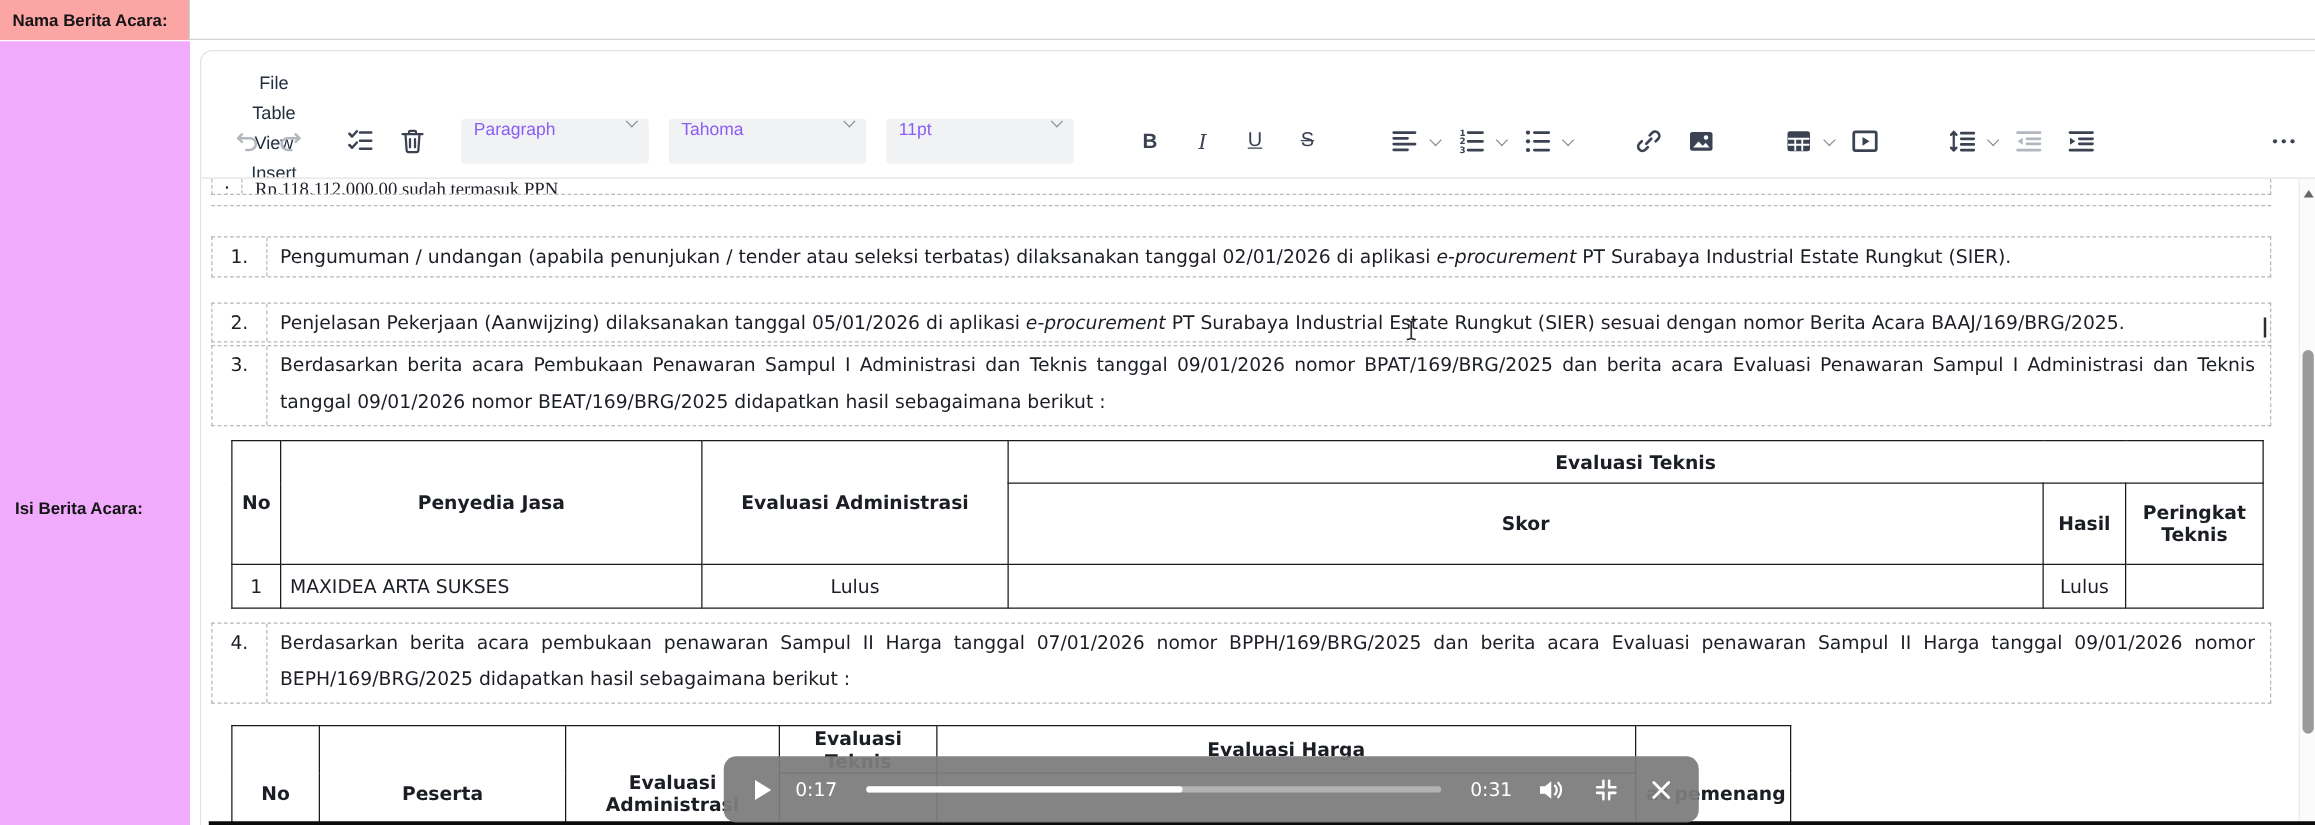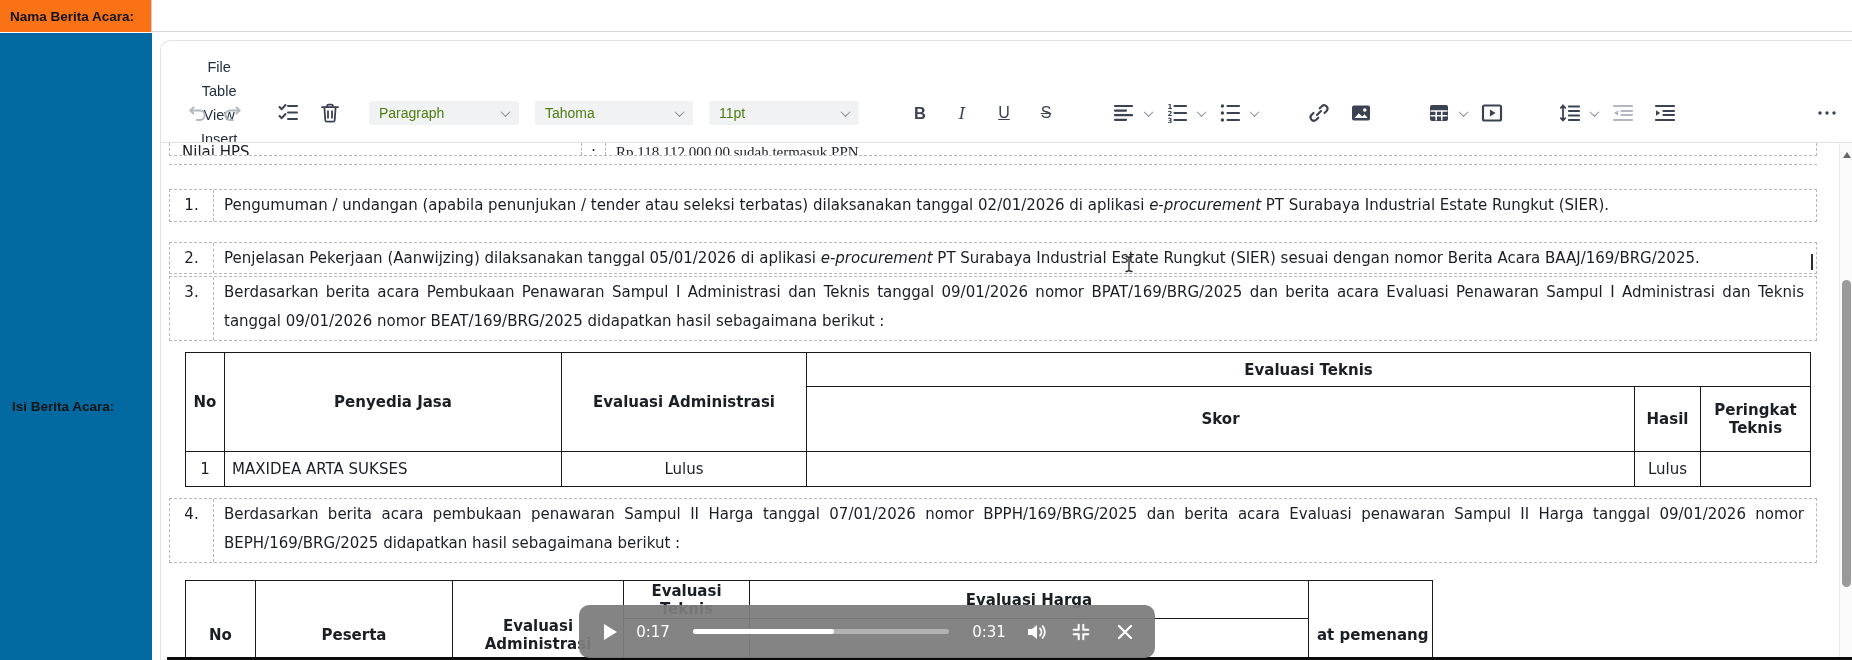--- a/index.html
+++ b/index.html
@@ -3,43 +3,43 @@
 <meta charset="utf-8">
 <style>
   * { margin:0; padding:0; box-sizing:border-box; }
   html,body { width:1852px; height:660px; background:#fff; overflow:hidden;
     font-family:"Liberation Sans", sans-serif; }
 
   
   #topbar { position:absolute; left:0; top:0; width:1852px; height:32px; background:#fff;
     border-bottom:1px solid #d4d4d4; }
   #topbar .label-cell { position:absolute; left:0; top:0; width:152px; height:32px;
-    background:#f97316; border-right:1px solid #cfcfcf; display:flex; align-items:center;
+    background:#fca5a5; border-right:1px solid #cfcfcf; display:flex; align-items:center;
     padding-left:10px; font-size:13.5px; font-weight:bold; color:#141414; }
   #topbar .value { position:absolute; left:160px; top:0; height:32px; line-height:32px;
     font-size:13.5px; color:#45566b; }
 
   
-  #sidebar { position:absolute; left:0; top:33px; width:152px; height:627px; background:#0369a1; }
+  #sidebar { position:absolute; left:0; top:33px; width:152px; height:627px; background:#f0abfc; }
   #sidebar .isi { position:absolute; left:12px; top:366px; font-size:13.5px; font-weight:bold; color:#141414; }
 
   
   #editor { position:absolute; left:160px; top:40px; width:1692px; height:620px; background:#fff;
     border-left:1px solid #e2e2e2; border-top:1px solid #e2e2e2; border-radius:10px 0 0 0; overflow:hidden; }
 
   .menubar { position:absolute; left:30px; top:14px; height:28px; display:flex; align-items:center;flex-direction:column; }
   .menu-item { padding:4px 10px; font-size:14.5px; color:#222f3e; border-radius:3px; cursor:default; }
 
   .toolbar { position:absolute; left:20px; top:48px; right:8px; height:48px; display:flex; align-items:center; }
   .tbtn { background:none; border:none; width:34px; height:34px; display:flex; align-items:center;
     justify-content:center; color:#3b4252; border-radius:3px; flex:0 0 auto; }
   .tbtn.dis { color:#b3b7bf; }
   .tbtn svg { display:block; }
-  .tsel { height:24px; background:#f1f2f4; border-radius:3px; display:flex; align-items:center;
-    justify-content:space-between; padding:0 10px; font-size:14px; color:#4d7c0f; flex:0 0 auto; }
+  .tsel { height:36px; background:#f1f2f4; border-radius:3px; display:flex; 
+    justify-content:space-between; padding:0 10px; font-size:14px; color:#8b5cf6; flex:0 0 auto; }
   .chev { width:7px; height:7px; border-right:1.6px solid #858b94; border-bottom:1.6px solid #858b94;
     transform:rotate(45deg) translate(-1px,-1px); display:inline-block; }
   .combo { display:flex; align-items:center; flex:0 0 auto; }
   .combo .chev { margin-left:4px; }
   .gap { width:22px; flex:0 0 auto; }
   .sgap { width:8px; flex:0 0 auto; }
   .lB { font-weight:800; font-size:16.5px; }
   .lI { font-style:italic; font-family:"DejaVu Serif", serif; font-size:16.5px; }
   .lU { font-size:16px; text-decoration:underline; }
   .lS { font-size:16px; text-decoration:line-through; }
@@ -67,21 +67,21 @@
   table.doc td.hd { font-weight:bold; }
   table.doc td.left { text-align:left; padding-left:7px; }
   #table1 { position:absolute; left:24px; top:209px; }
   #table2 { position:absolute; left:24px; top:437px; }
   #table2 td.frag { text-align:left; padding-left:8px; white-space:nowrap; }
 
   
   #video-edge { position:absolute; left:6px; top:514px; width:1686px; height:6px; background:#0b0b0b; z-index:15; }
 
   
-  #player { position:absolute; left:418px; top:462px; width:576px; height:53px; z-index:30;
+  #player { position:absolute; left:418px; top:462px; width:780px; height:53px; z-index:30;
     background:rgba(124,124,124,0.94); border-radius:10px; display:flex; align-items:center;
     color:#fff; font-size:15px; }
   #player .pbtn { background:none; border:none; display:flex; align-items:center; justify-content:center;
     width:36px; height:36px; color:#fff; flex:0 0 auto; }
   .ptime { width:48px; text-align:center; flex:0 0 auto; color:#fff; }
   .pbar { flex:1; height:5px; margin:0 16px; background:rgba(255,255,255,0.38); border-radius:3px; position:relative; }
   .pbar .fill { position:absolute; left:0; top:0; bottom:0; background:#fff; border-radius:3px; }
 
   
   #scrollbar { position:absolute; top:0; right:0; width:14px; height:519px; background:#fbfbfb;
@@ -297,21 +297,20 @@
           <circle cx="5" cy="12" r="1.7"></circle>
           <circle cx="12" cy="12" r="1.7"></circle>
           <circle cx="19" cy="12" r="1.7"></circle>
         </svg>
     </button>
   </div>
 
   <div class="content">
 
     <div class="hps-row">
-      <div class="c1">Nilai HPS</div>
       <div class="c2">:</div>
       <div class="c3">Rp.118,112,000.00 sudah termasuk PPN</div>
     </div>
     <div class="dash-line"></div>
 
     <div class="doc-row" style="top:46px;height:33px">
       <div class="num">1.</div>
       <div class="txt"><span>Pengumuman / undangan (apabila penunjukan / tender atau seleksi terbatas) dilaksanakan tanggal 02/01/2026 di aplikasi </span><span class="ital">e-procurement</span><span> PT Surabaya Industrial Estate Rungkut (SIER).</span></div>
     </div>
 

